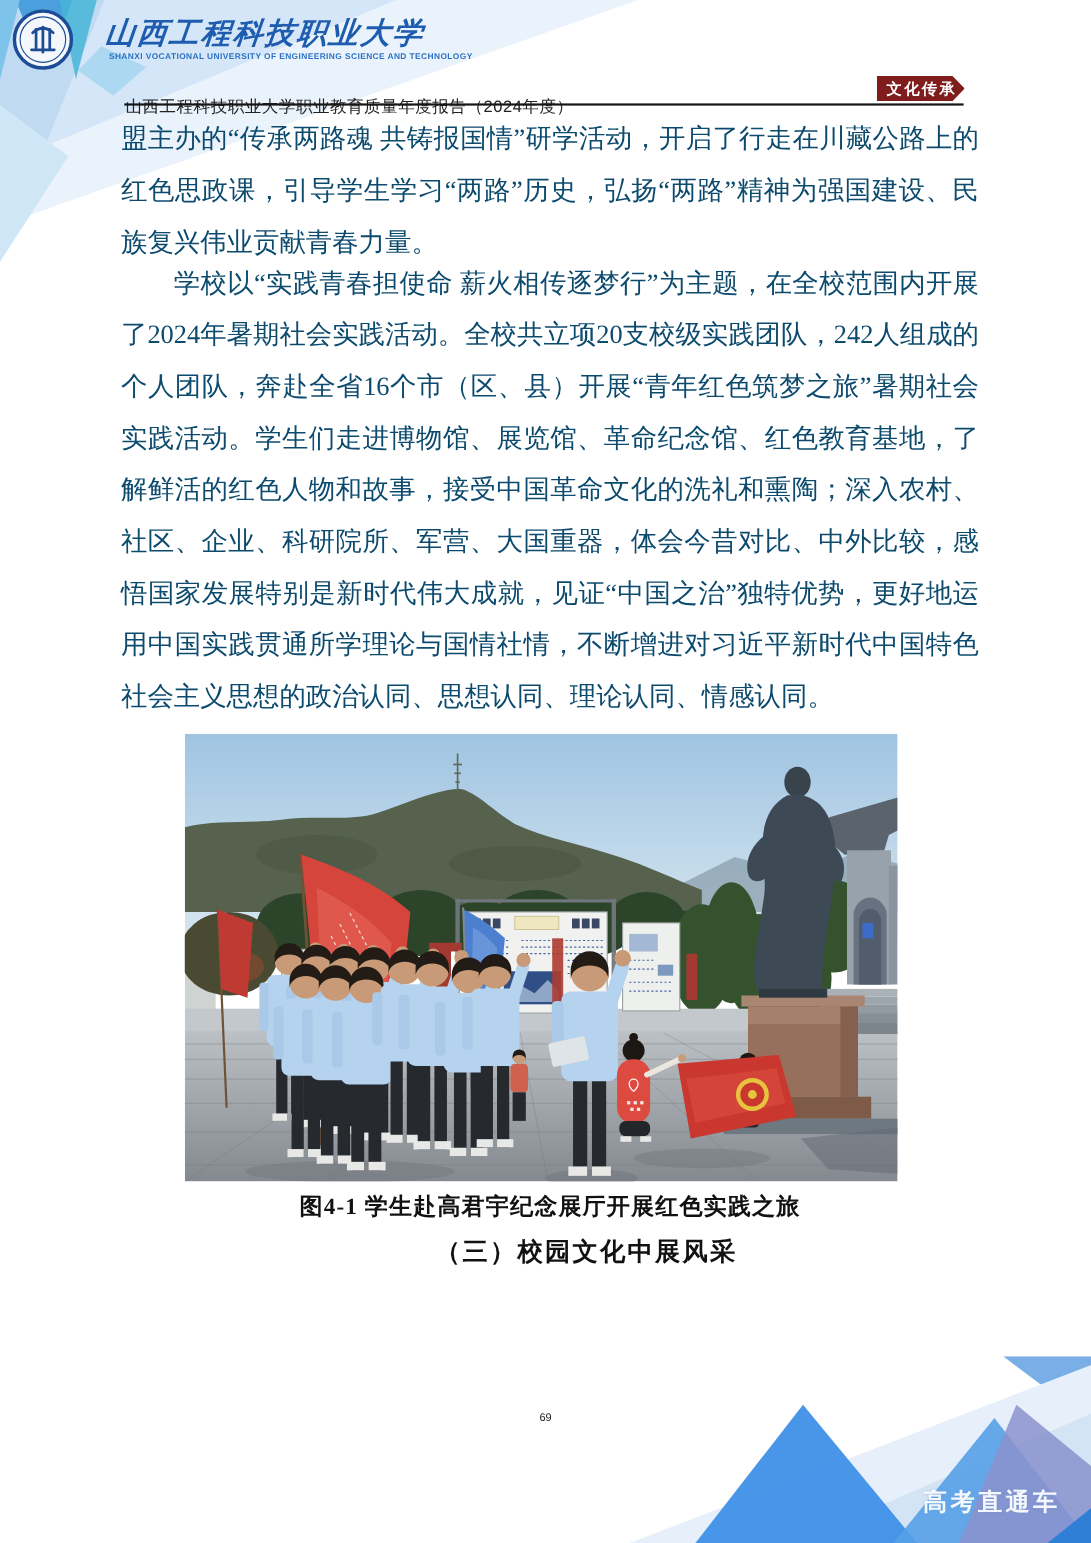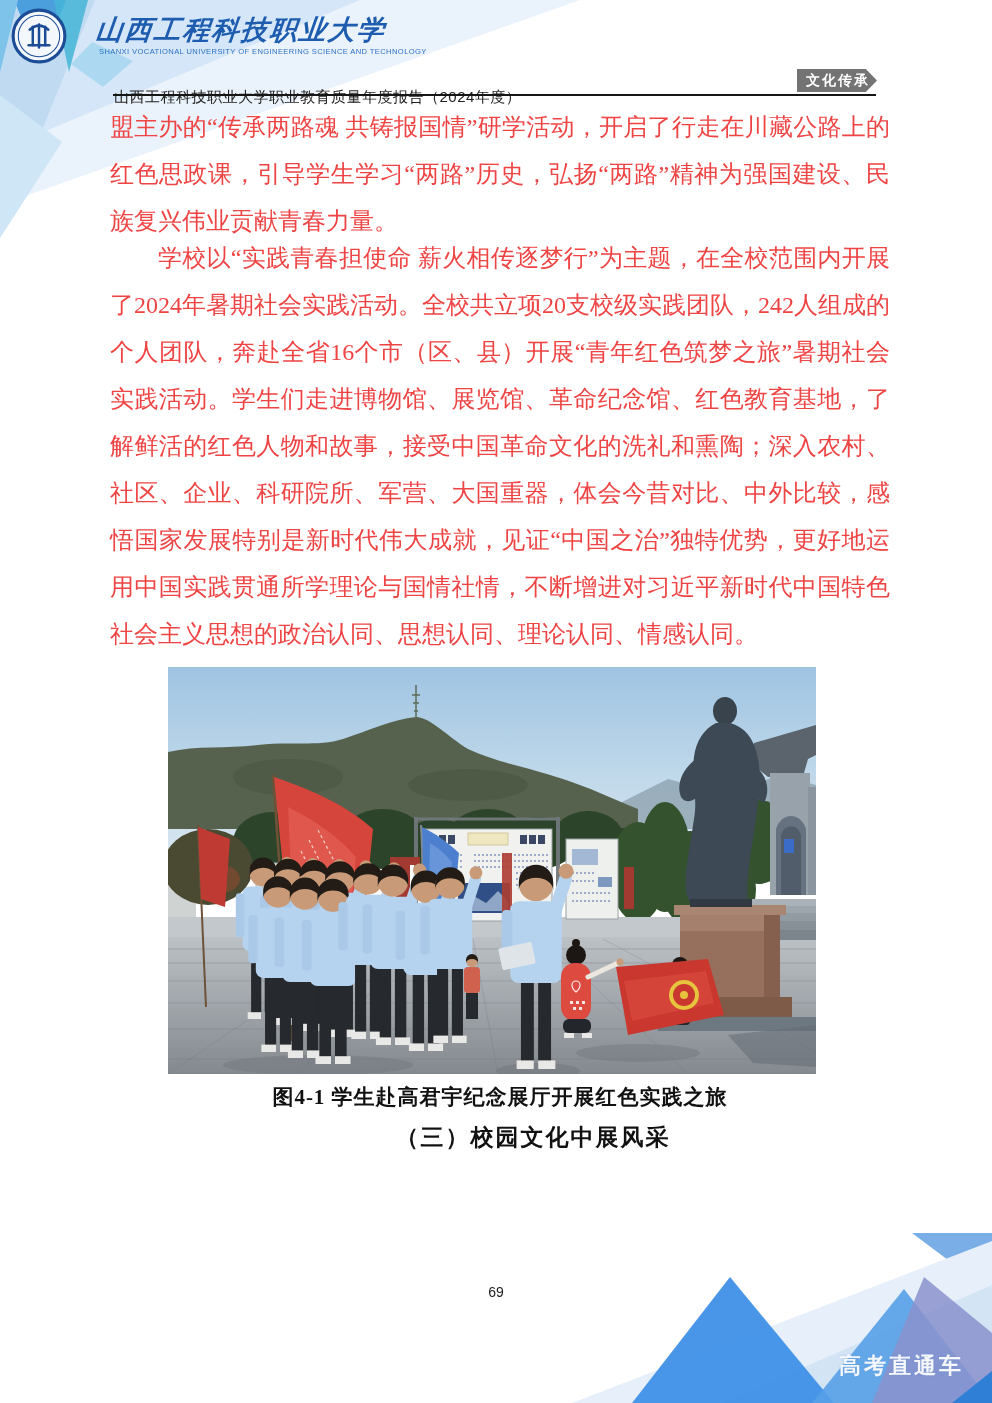--- a/index.html
+++ b/index.html
@@ -8,46 +8,46 @@
   svg{display:block;}
   .decor{position:absolute;pointer-events:none;}
   .decor-tl{left:0;top:0;}
   .decor-br{right:0;bottom:0;}
 
   
   .logo{position:absolute;left:10px;top:7px;width:58px;height:58px;}
   .univ-name{position:absolute;left:96px;top:12px;font-size:27px;font-weight:bold;font-style:italic;
              color:#1d5cae;letter-spacing:2px;transform:skewX(-6deg);
              font-family:"DejaVu Serif","Liberation Serif",serif;white-space:nowrap;}
-  .univ-en{position:absolute;left:99px;top:47px;font-size:7.6px;font-weight:normal;color:#2b72c4;
+  .univ-en{position:absolute;left:99px;top:47px;font-size:7.6px;font-weight:bold;color:#2b72c4;
            letter-spacing:.38px;font-family:"Liberation Sans","DejaVu Sans",sans-serif;white-space:nowrap;}
   .report-title{position:absolute;left:114px;top:88px;font-size:15px;color:#222;
                 font-family:"Liberation Sans","DejaVu Sans",sans-serif;letter-spacing:.5px;white-space:nowrap;}
-  .badge{position:absolute;left:797px;top:69px;height:23px;width:80px;background:#737373;
+  .badge{position:absolute;left:797px;top:69px;height:23px;width:80px;background:#7f1d1d;
          clip-path:polygon(0 0,86% 0,100% 50%,86% 100%,0 100%);
          color:#fff;font-size:14px;font-weight:bold;line-height:23px;text-align:left;
          padding-left:9px;letter-spacing:2px;
          font-family:"Liberation Sans","DejaVu Sans",sans-serif;box-sizing:border-box;}
   .header-rule{position:absolute;left:113px;top:94px;width:763px;height:2px;background:#161616;}
 
   
   .para{position:absolute;left:110px;width:780px;font-size:24px;line-height:47px;
-        text-align:justify;text-justify:inter-character;color:#ef4444;}
+        text-align:justify;text-justify:inter-character;color:#0c4a6e;}
   .indent{text-indent:2em;}
   .p1{top:104px;}
   .p2{top:235px;}
   .p3{top:1158px;}
 
   .figure{position:absolute;left:168px;top:667px;width:648px;height:407px;}
   .caption{position:absolute;left:110px;top:1083px;width:780px;text-align:center;
            font-size:21px;font-weight:bold;color:#111;letter-spacing:1px;}
   .heading{position:absolute;left:110px;top:1122px;width:780px;padding-left:66px;box-sizing:border-box;
            font-size:23px;font-weight:bold;color:#111;letter-spacing:2px;text-align:center;}
 
-  .page-num{position:absolute;left:0;top:1284px;width:100%;text-align:center;font-size:14px;color:#222;
+  .page-num{position:absolute;left:0;top:1284px;width:100%;text-align:center;font-size:10px;color:#222;
             font-family:"Liberation Sans","DejaVu Sans",sans-serif;}
   .watermark{position:absolute;right:28px;bottom:22px;font-size:22px;font-weight:bold;
              color:rgba(255,255,255,.92);letter-spacing:3px;
              text-shadow:0 0 2px rgba(110,150,205,.55);
              font-family:"Liberation Sans","DejaVu Sans",sans-serif;margin-top:26px;}
 </style>
 </head>
 <body>
 
 <div class="page">

